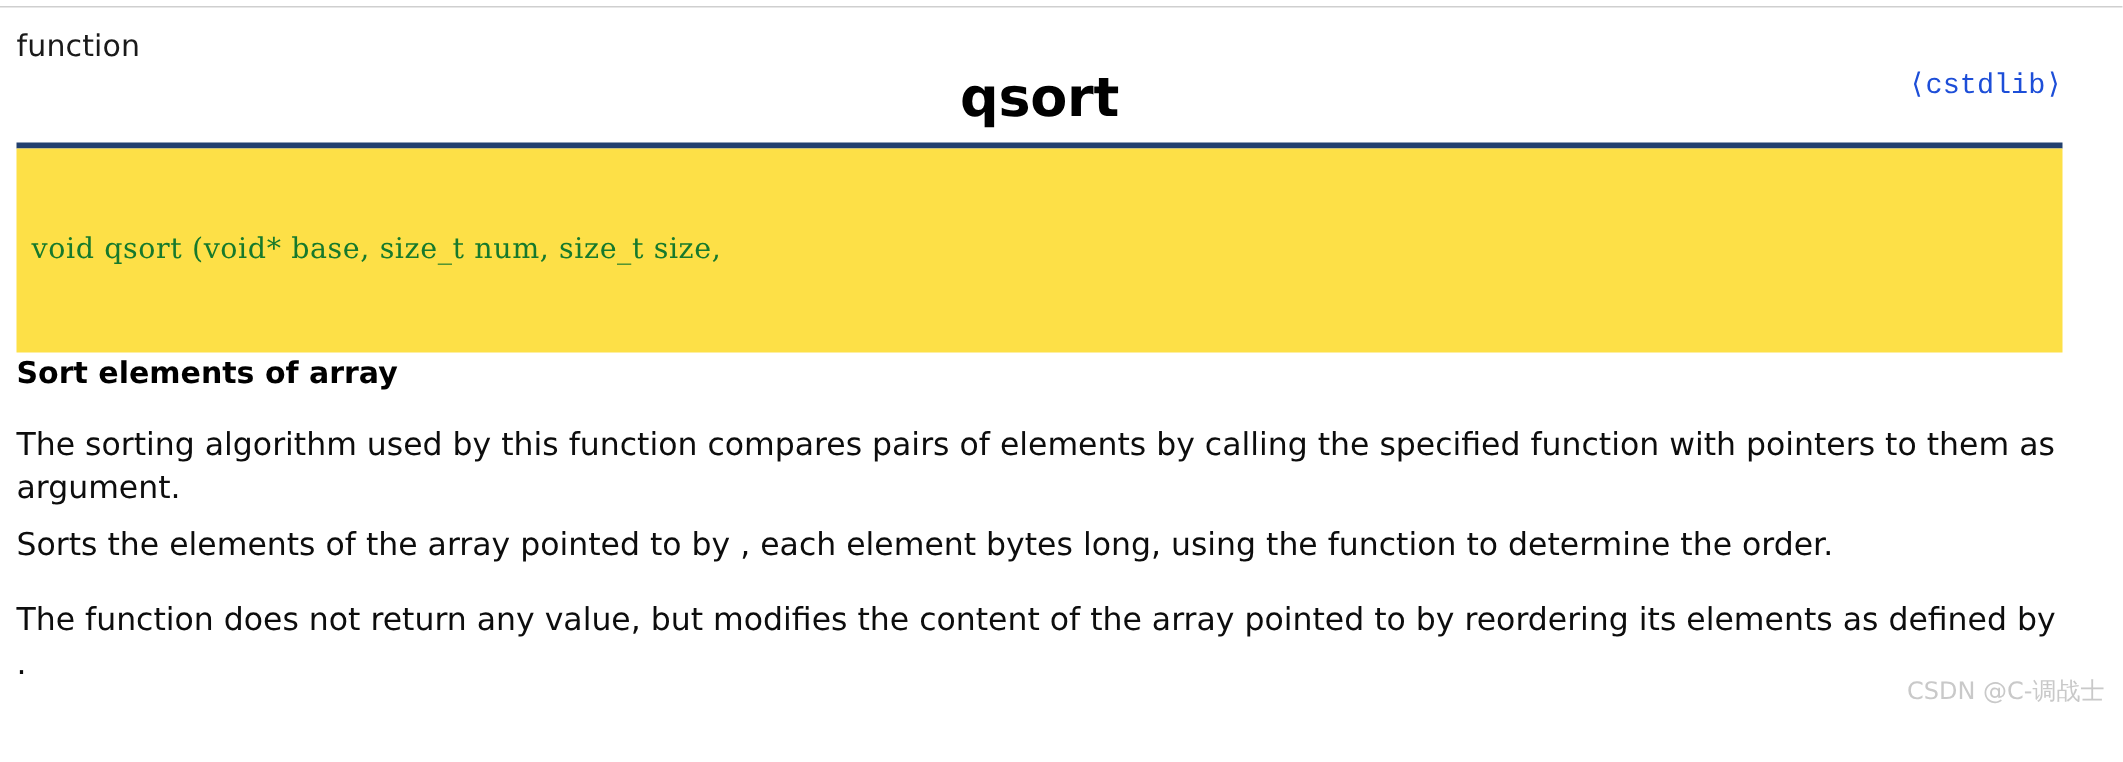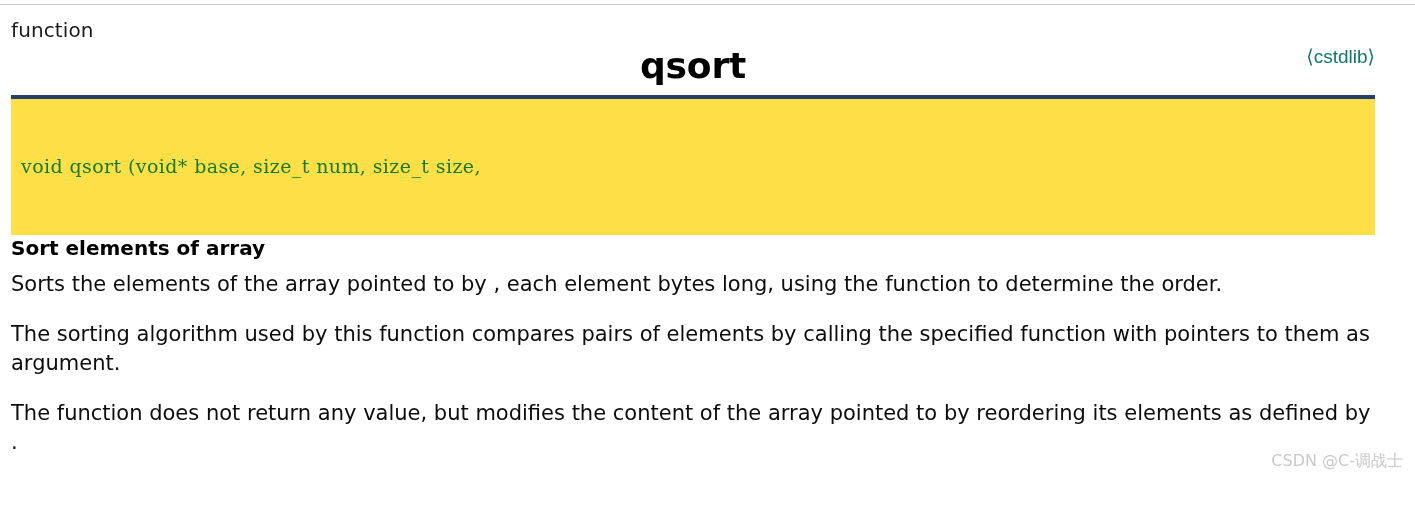--- a/index.html
+++ b/index.html
@@ -58,24 +58,24 @@
     font-weight: 700;
     color: #000000;
     letter-spacing: -0.2px;
     margin-top: 1px;
     text-align: center;
   }
   .header-include {
     position: absolute;
     right: 40px;
     top: 45px;
-    font-family: Liberation Sans, sans-serif;
+    font-family: Liberation Mono, monospace;
     font-size: 19px;
     line-height: 24px;
-    color: #0f766e;
+    color: #1d4ed8;
     white-space: nowrap;
   }
 
   .title-rule {
     margin: 7px 40px 0 11px;
     height: 4px;
     background: #23406e;
   }
 
   
@@ -142,23 +142,23 @@
     </div>
 
     <div class="title-rule"></div>
 
     <div class="code-block">
       <div class="code-line">void qsort (void* base, size_t num, size_t size,</div>
     </div>
 
     <div class="section-heading">Sort elements of array</div>
 
+    <div class="para spaced">The sorting algorithm used by this function compares pairs of elements by calling the specified function with pointers to them as argument.</div>
+
     <div class="para">Sorts the elements of the array pointed to by , each element bytes long, using the function to determine the order.</div>
-
-    <div class="para spaced">The sorting algorithm used by this function compares pairs of elements by calling the specified function with pointers to them as argument.</div>
 
     <div class="para spaced">The function does not return any value, but modifies the content of the array pointed to by reordering its elements as defined by .</div>
 
   </div>
 
   <div class="watermark">CSDN @C-调战士</div>
 
 </div>
 
 </body></html>

